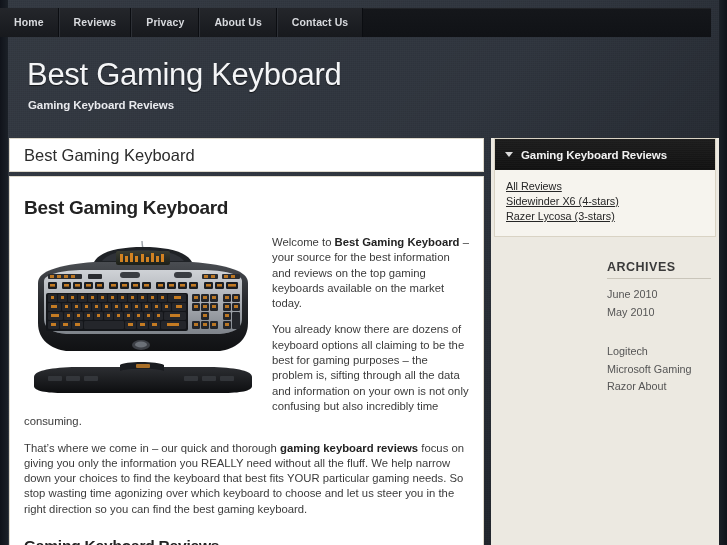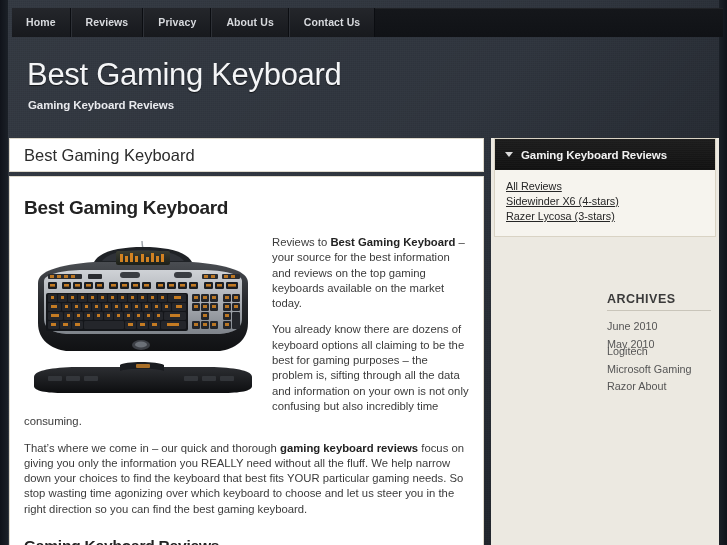--- a/index.html
+++ b/index.html
@@ -34,21 +34,21 @@
     bottom: 0;
     width: 8px;
     background: linear-gradient(90deg, #10131a 0%, #1b2027 100%);
   }
   #rail-left { left: 0; }
   #rail-right { right: 0; background: linear-gradient(90deg, #1b2027 0%, #10131a 100%); }
 
   
   #nav {
     position: absolute;
-    left: 12px;
+    left: 0;
     top: 8px;
     width: 711px;
     height: 29px;
     background: linear-gradient(180deg, #15171b 0%, #101216 100%);
     box-shadow: inset 0 1px 0 rgba(255,255,255,0.05);
   }
   #nav ul {
     margin: 0;
     padding: 0;
     list-style: none;
@@ -524,21 +524,21 @@
           <rect x="42" y="139" width="14" height="5" rx="1"></rect>
           <rect x="60" y="139" width="14" height="5" rx="1"></rect>
           <rect x="160" y="139" width="14" height="5" rx="1"></rect>
           <rect x="178" y="139" width="14" height="5" rx="1"></rect>
           <rect x="196" y="139" width="14" height="5" rx="1"></rect>
         </g>
       </svg>
     </div>
 
     <p>
-      <span>Reviews to </span><b>Best Gaming Keyboard</b><span> – your source for the best information and reviews on the top gaming keyboards available on the market today.</span>
+      <span>Welcome to </span><b>Best Gaming Keyboard</b><span> – your source for the best information and reviews on the top gaming keyboards available on the market today.</span>
     </p>
 
     <p>You already know there are dozens of keyboard options all claiming to be the best for gaming purposes – the problem is, sifting through all the data and information on your own is not only confusing but also incredibly time consuming.</p>
 
     <p>
       <span>That’s where we come in – our quick and thorough </span><b>gaming keyboard reviews</b><span> focus on giving you only the information you REALLY need without all the fluff. We help narrow down your choices to find the keyboard that best fits YOUR particular gaming needs. So stop wasting time agonizing over which keyboard to choose and let us steer you in the right direction so you can find the best gaming keyboard.</span>
     </p>
 
     <h2 class="section-title">Gaming Keyboard Reviews</h2>
 
@@ -551,21 +551,21 @@
         <span class="caret-icon"></span>
         <span class="widget-head-label">Gaming Keyboard Reviews</span>
       </div>
       <div class="widget-body">
         <a href="#">All Reviews</a>
         <a href="#">Sidewinder X6 (4-stars)</a>
         <a href="#">Razer Lycosa (3-stars)</a>
       </div>
     </section>
 
-    <section class="sb-section" style="top:122px;margin-top:32px;">
+    <section class="sb-section" style="top:122px;">
       <h3 class="sb-heading">ARCHIVES</h3>
       <ul class="sb-list">
         <li><a href="#">June 2010</a></li>
         <li><a href="#">May 2010</a></li>
       </ul>
     </section>
 
     <section class="sb-section" style="top:200px;">
       <ul class="sb-list">
         <li><a href="#">Logitech</a></li>

